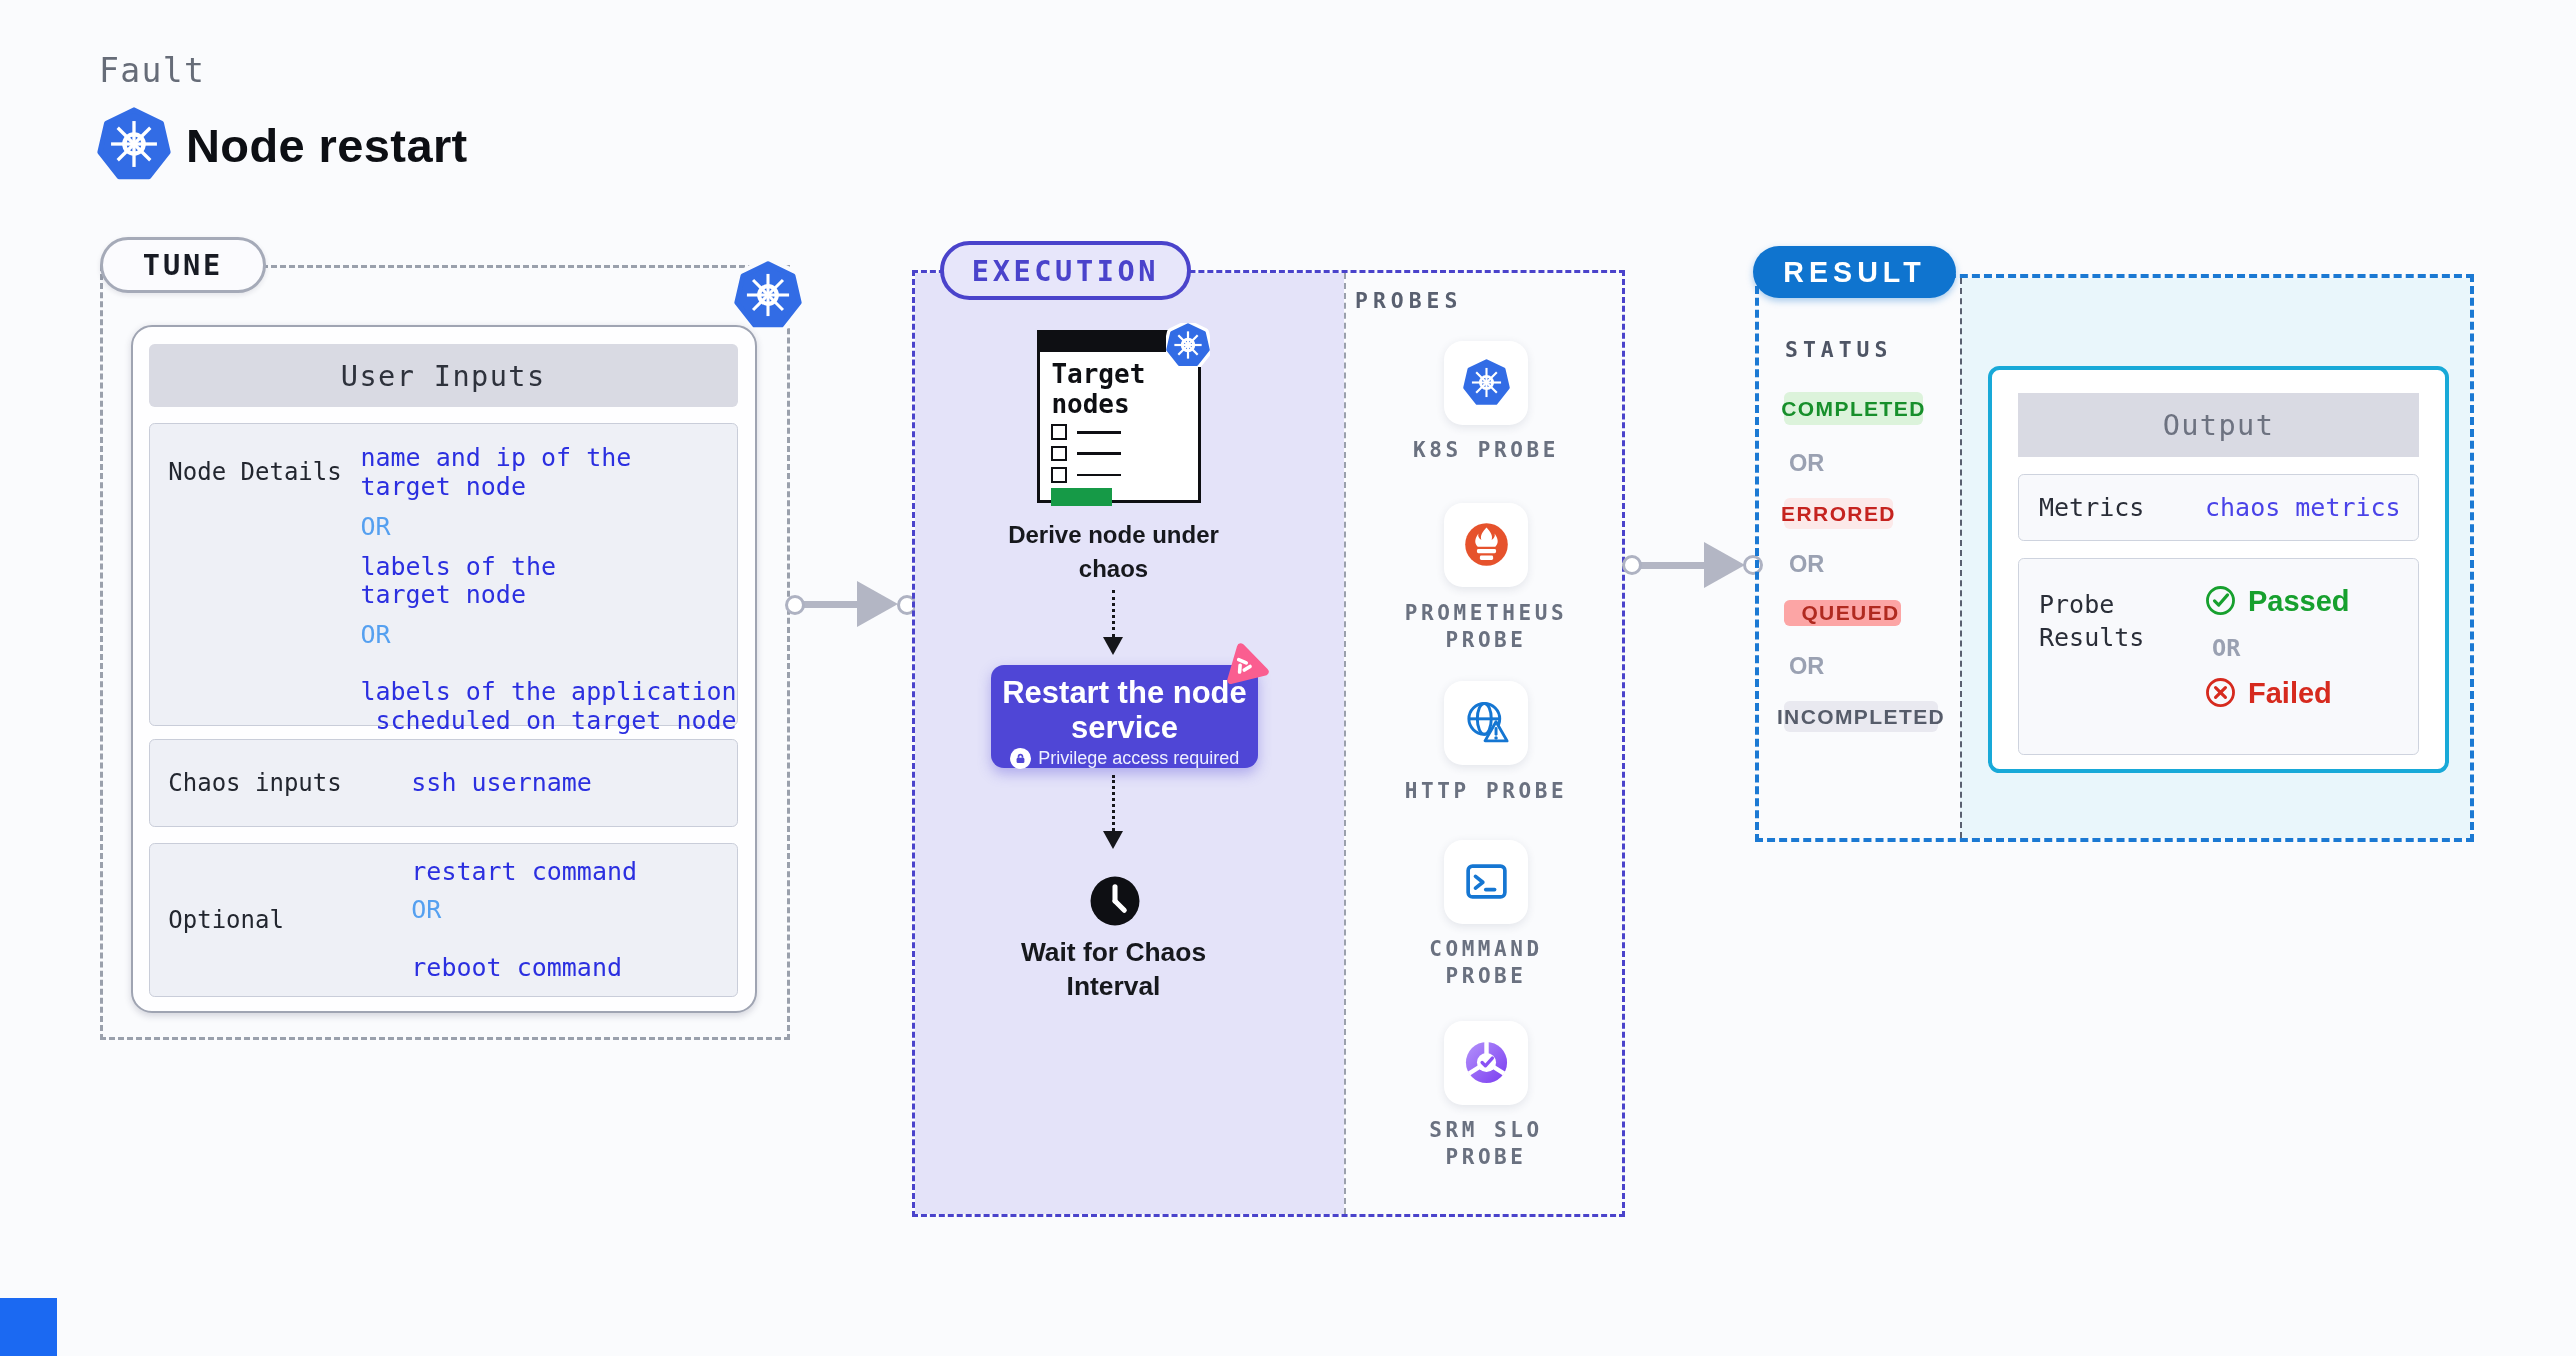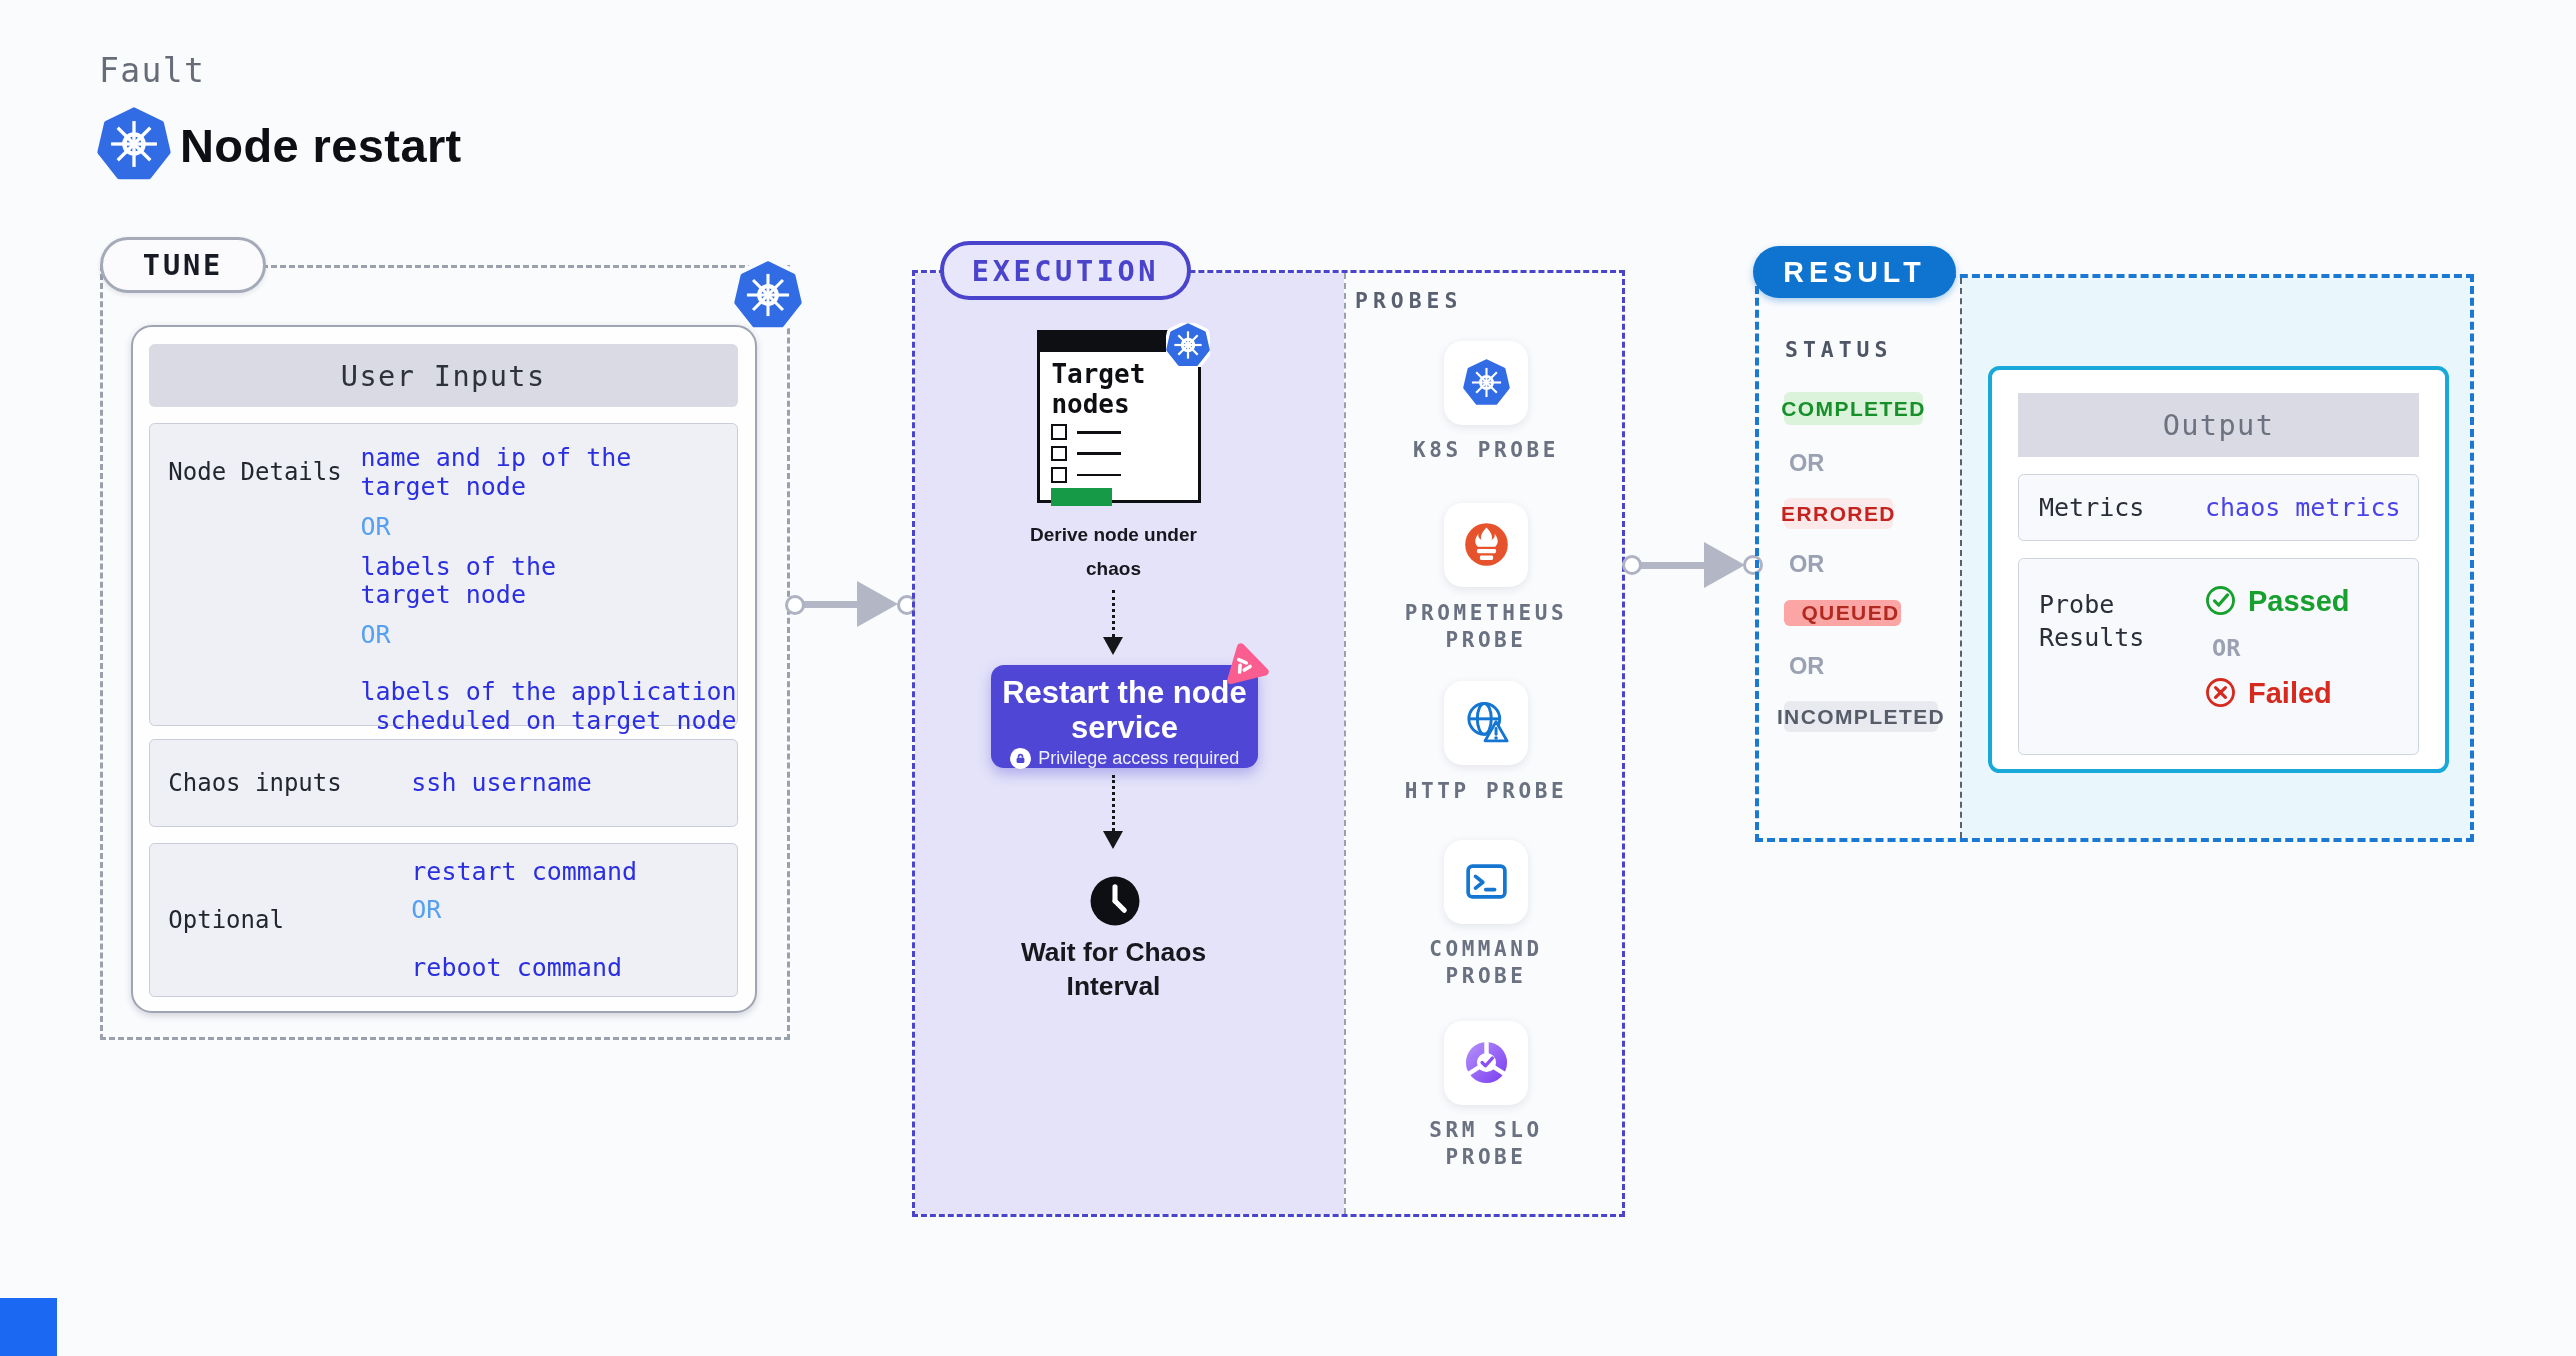--- a/index.html
+++ b/index.html
@@ -4,21 +4,21 @@
 <style>
   html,body{margin:0;padding:0;background:#fafbfd;}
   #root{position:relative;width:2576px;height:1357px;background:#fafbfd;overflow:hidden;
         font-family:"Liberation Sans","DejaVu Sans",sans-serif;color:#16181d;}
   .abs{position:absolute;}
   .mono{font-family:"DejaVu Sans Mono","Liberation Mono",monospace;}
   .pre{white-space:pre;}
 
   
   .fault-eyebrow{left:99px;top:51px;font-size:33px;color:#666c78;letter-spacing:1.4px;}
-  .title-row{left:97px;top:107px;display:flex;align-items:center;gap:9px;justify-content:center;}
+  .title-row{left:97px;top:107px;display:flex;align-items:center;gap:15px;justify-content:center;}
   .title-row svg{width:74px;height:74px;}
   .page-title{font-size:47px;font-weight:800;color:#0d0f14;letter-spacing:0.4px;}
 
   
   .tune-box{left:100px;top:265px;width:690px;height:775px;border:3.6px dashed #9aa0ac;box-sizing:border-box;}
   .exec-box{left:912px;top:270px;width:713px;height:947px;border:3.6px dashed #4a43cb;box-sizing:border-box;}
   .exec-fill{position:absolute;left:0;top:0;width:429px;height:100%;background:#e4e3f9;}
   .exec-divider{position:absolute;left:429px;top:0;height:100%;border-left:2.9px dashed #9aa0ac;}
   .result-box{left:1755px;top:274px;width:719px;height:568px;border:4.3px dashed #1b79d3;box-sizing:border-box;}
   .result-fill{position:absolute;left:201px;top:0;right:0;bottom:0;background:#e9f6fb;}
@@ -64,21 +64,21 @@
   .probes-heading{left:1355px;top:288px;font-size:21.4px;font-weight:600;letter-spacing:5px;color:#596070;}
   .target-card{left:1037px;top:330px;width:164px;height:173px;background:#fff;border:3.6px solid #0e0f13;box-sizing:border-box;}
   .card-topbar{height:18.6px;background:#0e0f13;}
   .target-title{font-size:26px;font-weight:bold;line-height:30px;margin:7.1px 0 0 11.4px;color:#0e0f13;}
   .cb-row{display:flex;align-items:center;margin:5.7px 0 0 11.4px;}
   .cb{width:15.7px;height:15.7px;border:2.9px solid #0e0f13;box-sizing:border-box;}
   .cb-line{width:44px;height:2.9px;background:#0e0f13;margin-left:10px;}
   .progress-bar{width:61px;height:18.6px;background:#169a47;margin:5px 0 0 11.4px;}
   .card-k8s{position:absolute;left:126px;top:-10px;width:44px;height:44px;}
 
-  .derive-label{left:985px;top:518px;width:257px;text-align:center;font-size:19px;font-weight:bold;line-height:34px;white-space:pre;}
+  .derive-label{left:985px;top:518px;width:257px;text-align:center;font-size:24px;font-weight:bold;line-height:34px;white-space:pre;}
   .wait-label{left:985px;top:935px;width:257px;text-align:center;font-size:26.4px;font-weight:bold;line-height:34px;white-space:pre;}
 
   .restart-btn{left:991px;top:665px;width:267px;height:103px;background:#4f46d6;border-radius:13px;
                box-shadow:0 5.7px 13px rgba(79,70,214,.35);text-align:center;}
   .restart-title{margin-top:10px;font-size:31px;font-weight:bold;color:#fff;line-height:35px;white-space:pre;}
   .privilege-row{display:flex;align-items:center;justify-content:center;gap:7.1px;margin-top:2.9px;}
   .lock-badge{width:21.4px;height:21.4px;border-radius:50%;background:#fff;display:flex;align-items:center;justify-content:center;}
   .privilege-label{font-size:18px;color:#eef0ff;}
   .chaos-icon{position:absolute;left:1222px;top:641px;width:46px;height:46px;transform:rotate(-14deg);}
   .clock-wrap{left:1088px;top:874px;width:54px;height:54px;}

